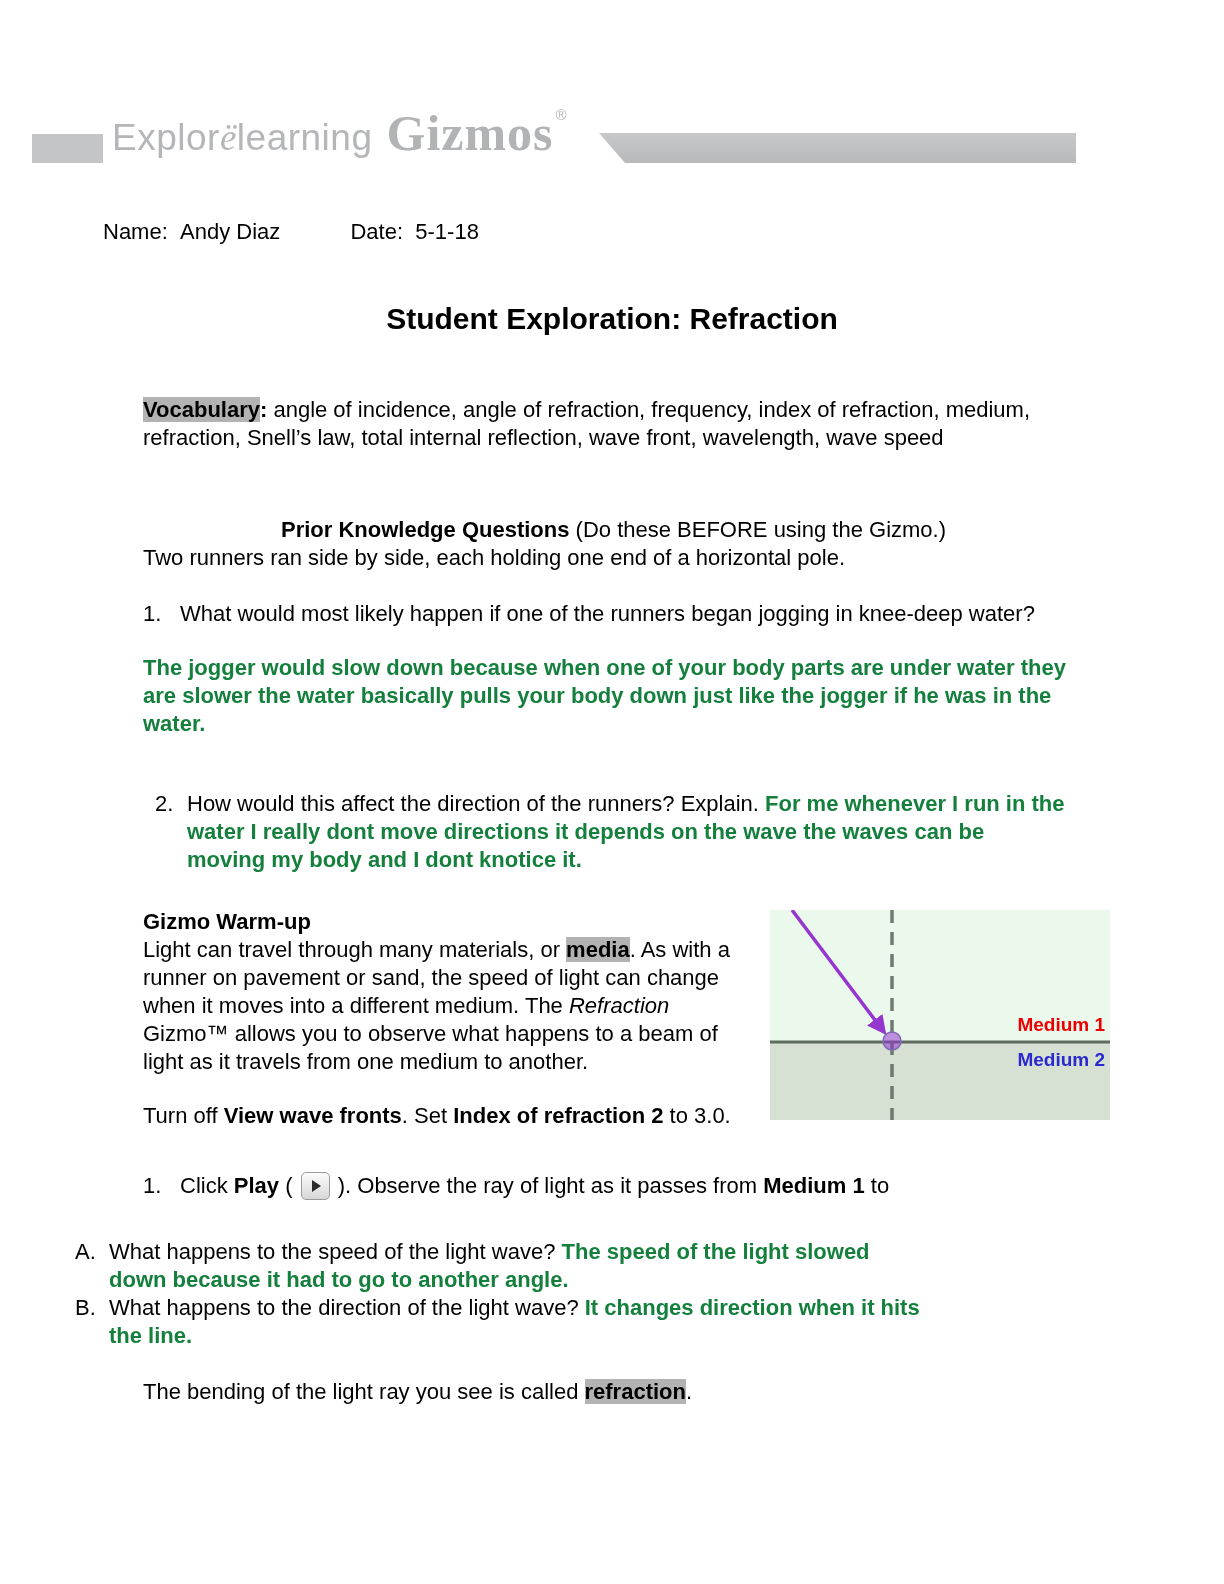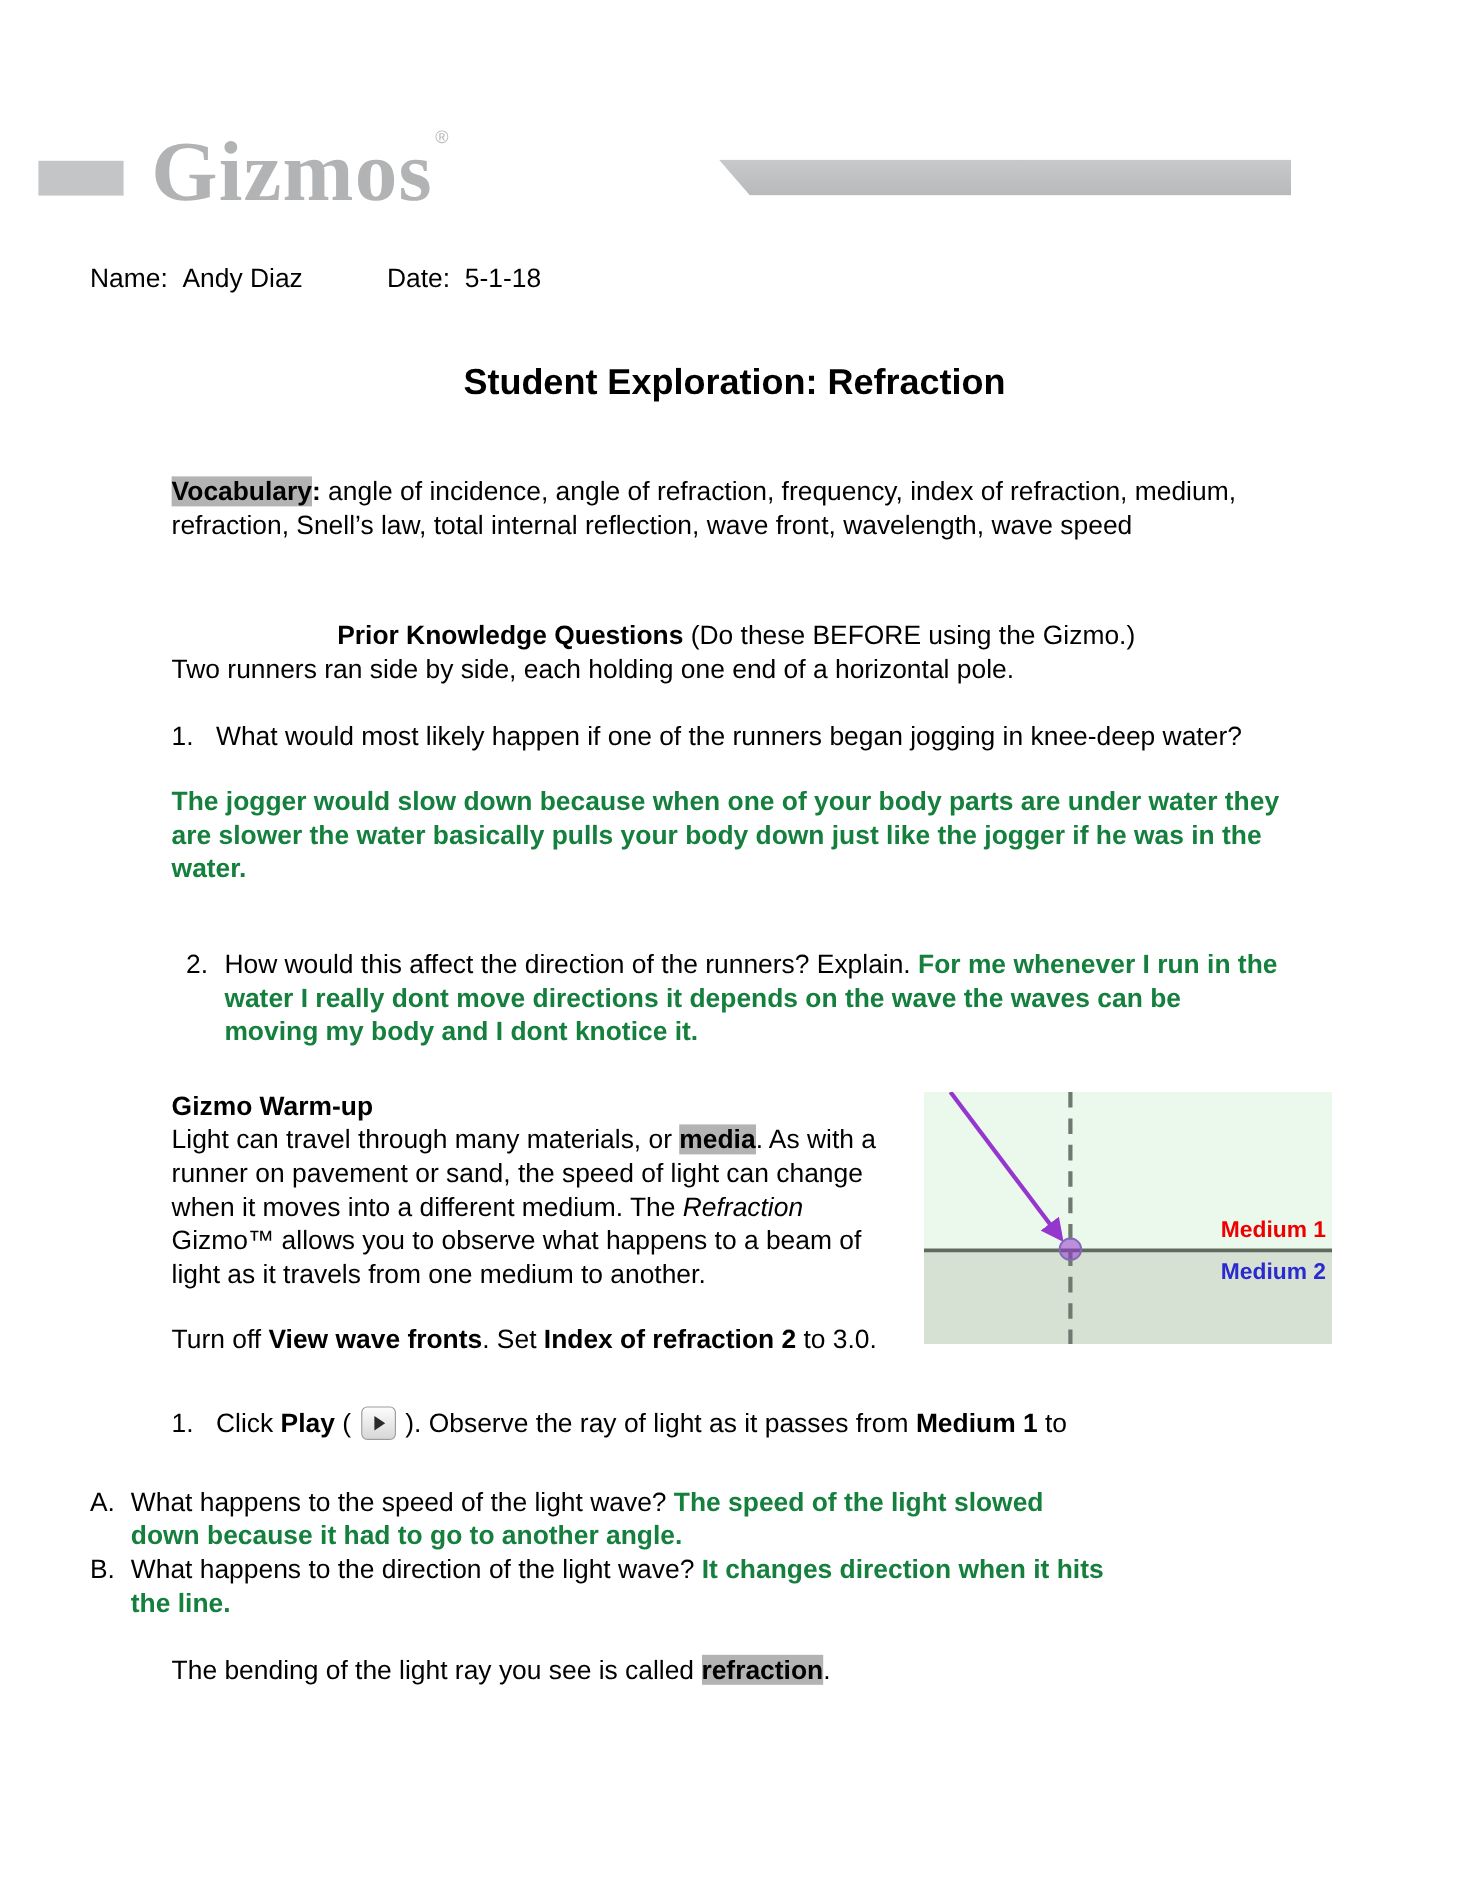--- a/index.html
+++ b/index.html
@@ -8,34 +8,34 @@
 
   
   header { position:relative; height:192px; }
   .bar-left { position:absolute; left:32px; top:134px; width:71px; height:29px; background:#c3c5c7; }
   .bar-right { position:absolute; left:599px; top:133px; width:477px; height:30px;
                background:linear-gradient(#c7c9cb,#b7b9bb);
                clip-path:polygon(0 0, 100% 0, 100% 100%, 26px 100%); }
   .brand { position:absolute; left:112px; top:104px; display:flex; align-items:baseline; }
   .explore { font-size:37px; color:#b4b6b8; letter-spacing:0.5px; }
   .brand-e { font-family:"Liberation Serif", serif; font-style:italic; }
-  .gizmos { font-family:"Liberation Serif", serif; font-weight:bold; font-size:71px;
+  .gizmos { font-family:"Liberation Serif", serif; font-weight:bold; font-size:50px;
             color:#b1b3b5; margin-left:14px; letter-spacing:1px; }
   .reg { font-size:15px; color:#b4b6b8; align-self:flex-start; margin-top:2px; margin-left:2px; }
 
   
   .ml { margin-left:143px; margin-right:140px; }
   p, .line { line-height:28px; }
   .hl { background:#b3b3b3; }
   b, .bold { font-weight:bold; }
   .red { color:#15803d; font-weight:bold; }
   .qrow { display:flex; }
   .qnum { flex:none; width:37px; }
 
-  .name-row { margin:26px 0 0 75px; }
+  .name-row { margin:26px 0 0 103px; }
   .date-part { margin-left:64px; }
 
   h1.title { margin:56px 0 0 0; text-align:center; font-size:30px; font-weight:bold; }
 
   .vocab { margin-top:60px; width:950px; }
   .prior-head { margin-top:64px;text-align:center; }
   .q1 { margin-top:28px; }
   .q1 .qtext { width:905px; }
   .ans1 { margin-top:26px; width:926px; }
   .q2 { margin-top:52px; margin-left:155px; }
@@ -65,20 +65,21 @@
   .closing { margin-top:28px; }
 </style>
 </head>
 <body>
 
 <div class="page">
 
   <header>
     <div class="bar-left"></div>
     <div class="brand">
+      <span class="explore"><span>Explor</span><span class="brand-e">ë</span><span>learning</span></span>
       <span class="gizmos">Gizmos</span>
       <span class="reg">®</span>
     </div>
     <div class="bar-right"></div>
   </header>
 
   <div class="name-row line">
     <span>Name:</span>
     <span>&nbsp;<span>Andy Diaz</span></span>
     <span class="date-part">Date:</span>

